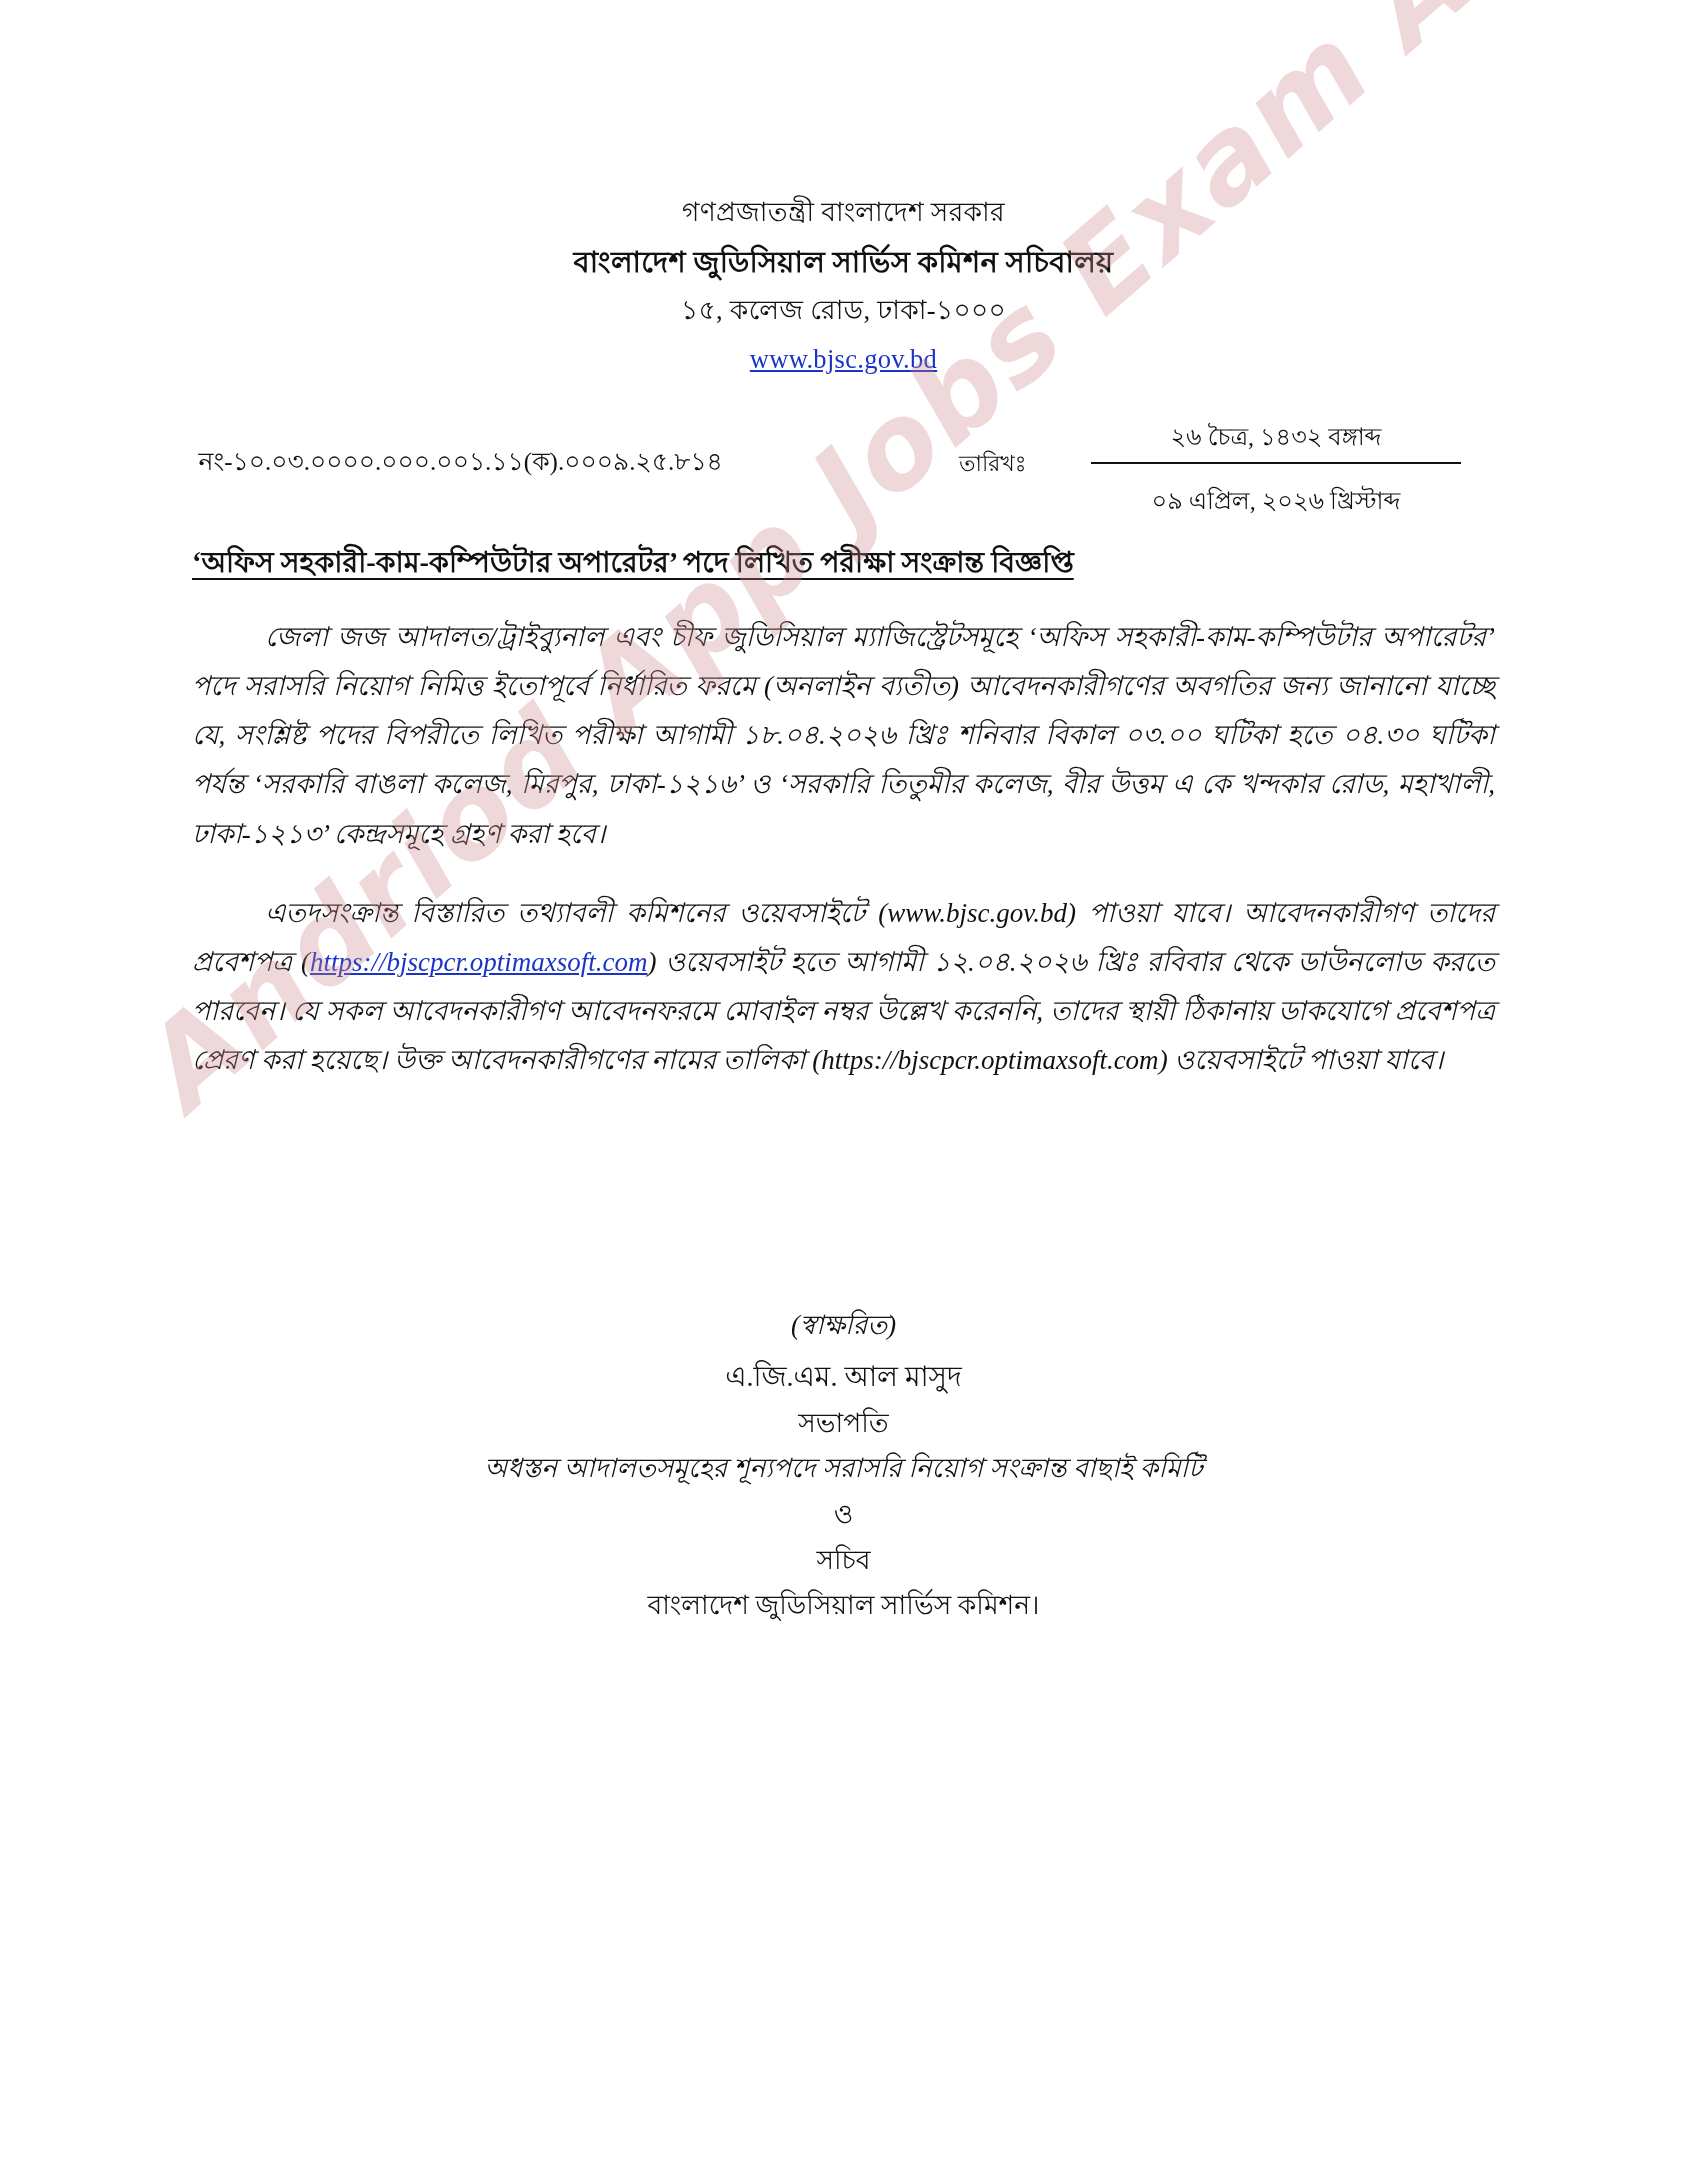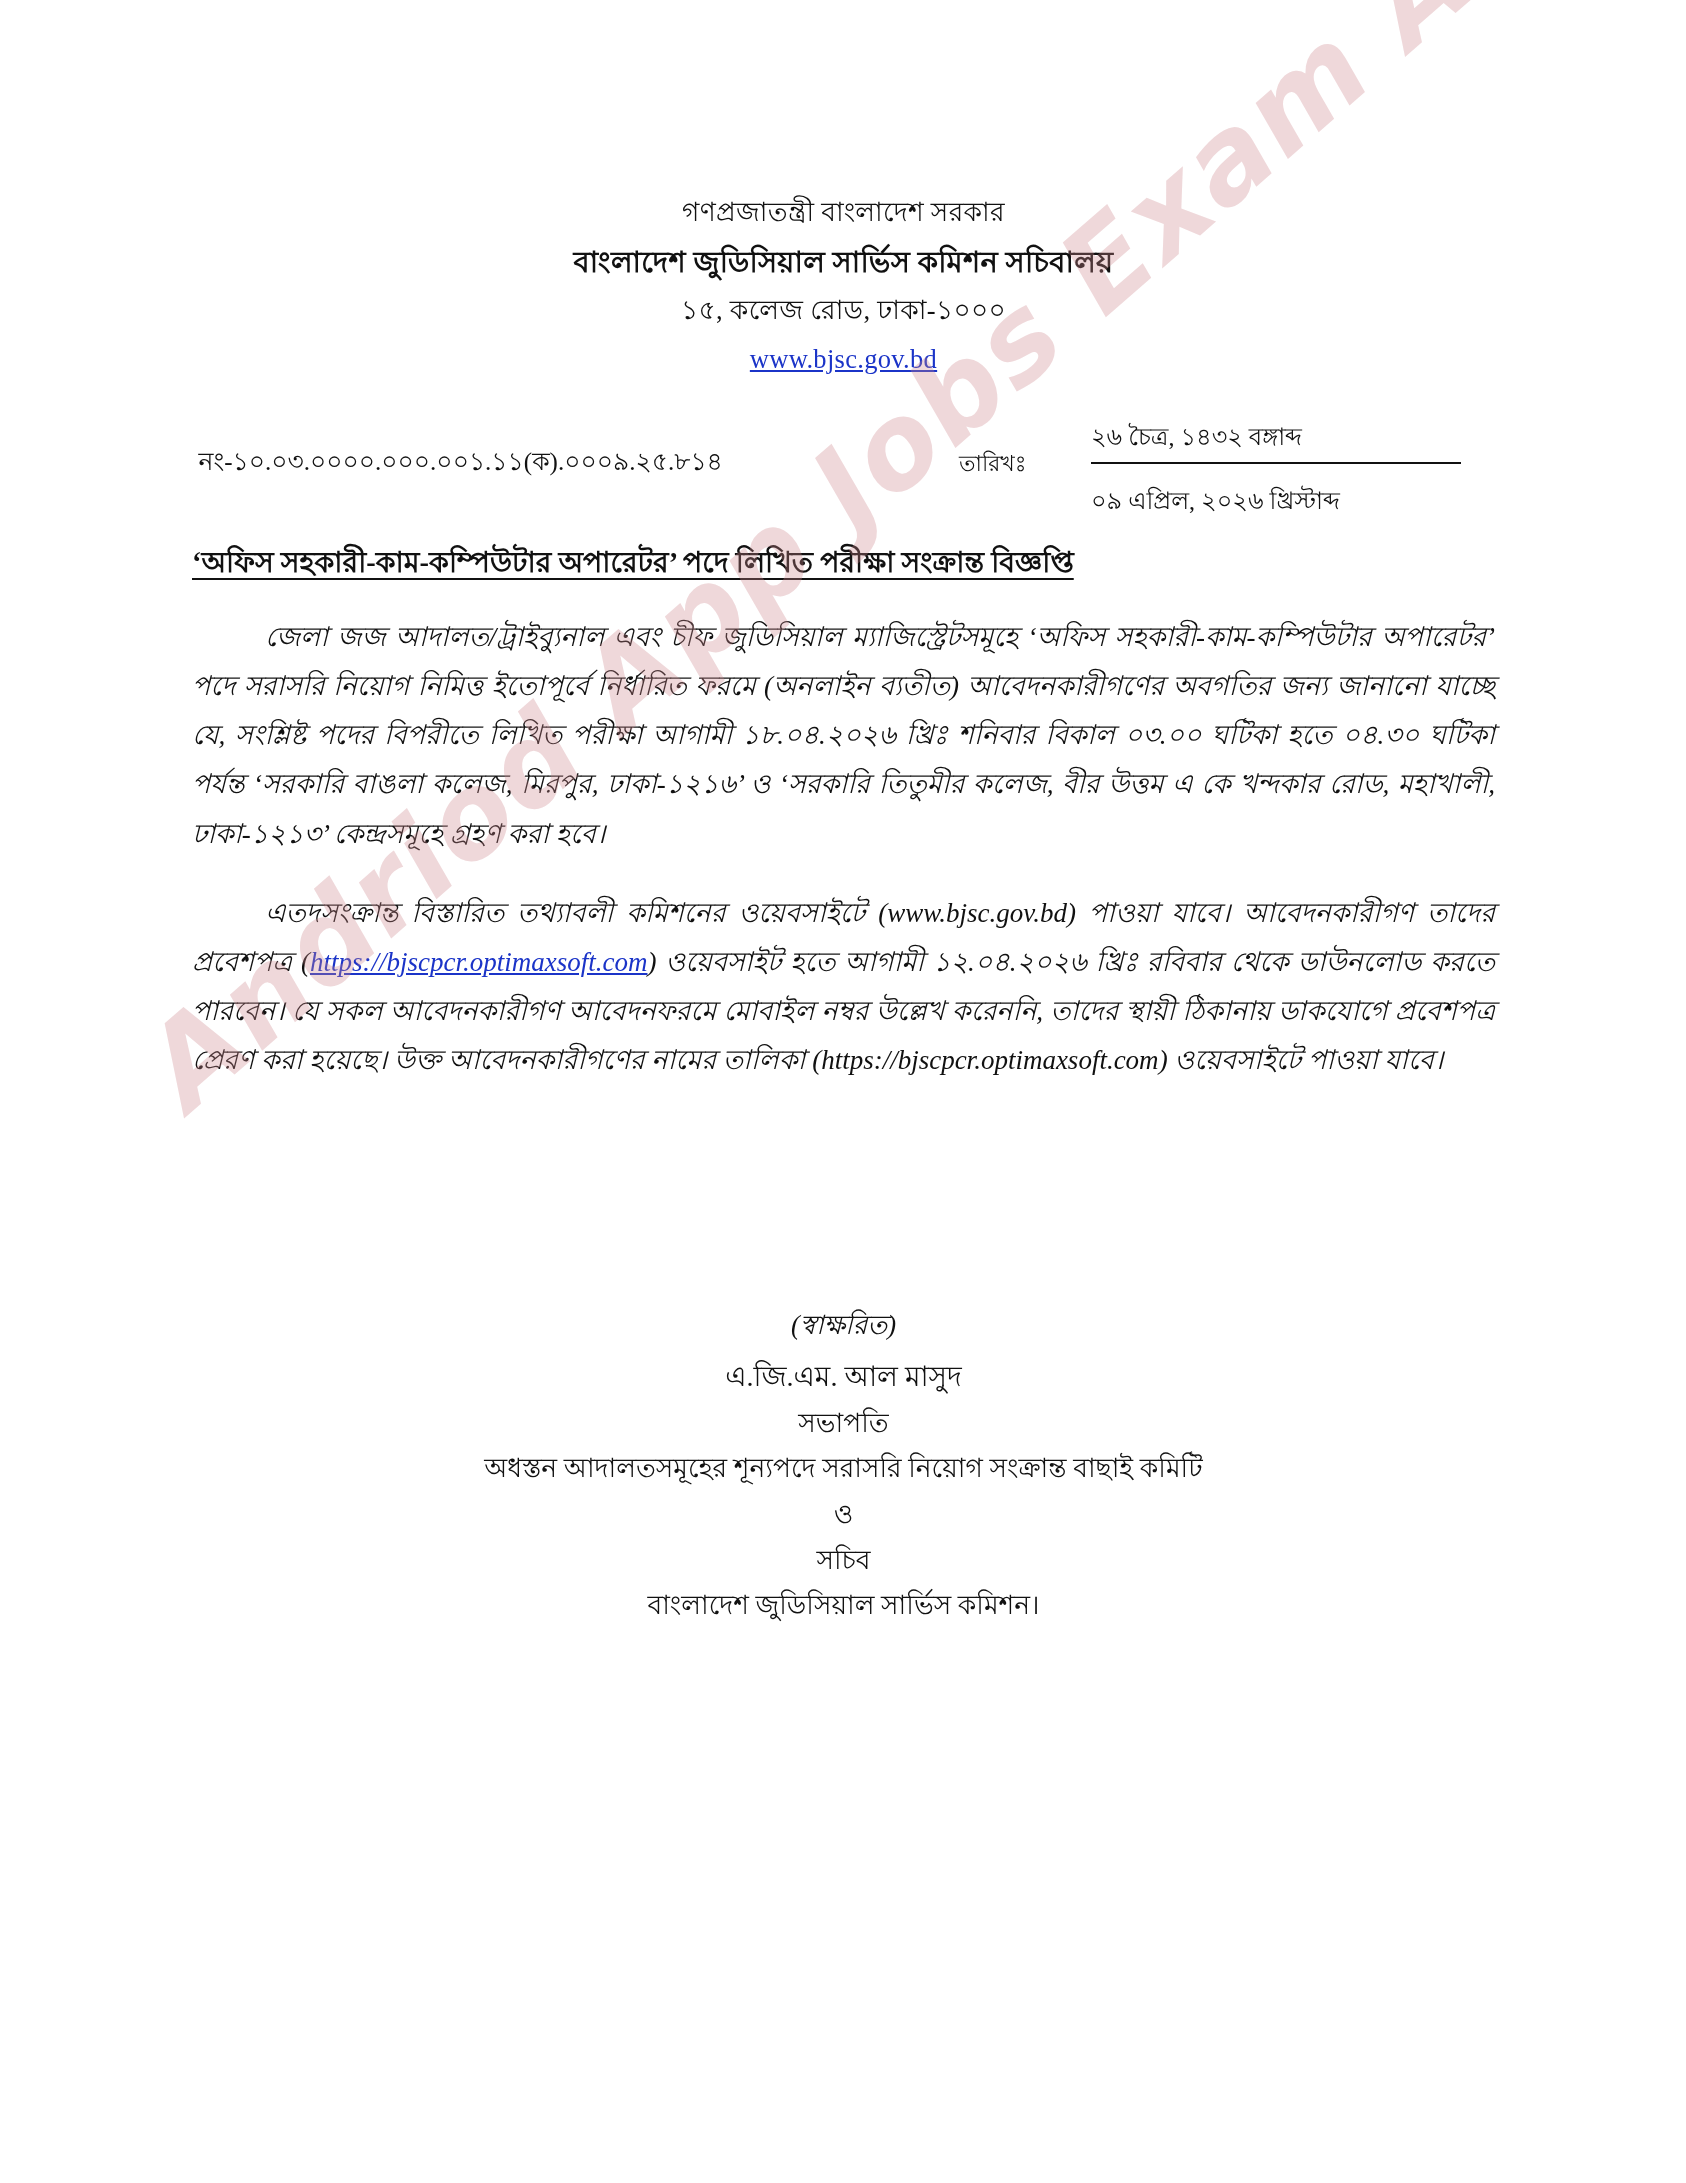--- a/index.html
+++ b/index.html
@@ -93,21 +93,21 @@
     position: absolute;
     left: 767px;
     top: 28px;
     font-size: 22px;
   }
   .memo-dates {
     position: absolute;
     left: 899px;
     top: 0px;
     width: 370px;
-    text-align: left;
+    text-align: center;
   }
   .memo-dates .d1 {
     font-size: 24px;
     padding-bottom: 4px;
   }
   .memo-dates .rule {
     height: 2px;
     background: #111;
     width: 100%;
   }
@@ -150,21 +150,21 @@
   }
   .sign-block .sig-paren {
     font-style: italic;
     font-size: 26.5px;
   }
   .sign-block .sig-name {
     margin-top: 4px;
     font-size: 28px;
   }
   .sign-block .sig-role { font-size: 26.5px; }
-  .sign-block .sig-committee { font-size: 26.5px; }
+  .sign-block .sig-committee { font-size: 26.5px; font-style: italic; }
   .sign-block .sig-and { font-size: 26.5px; }
   .sign-block .sig-sec { font-size: 26.5px; }
   .sign-block .sig-org { font-size: 26.5px; }
 </style>
 </head>
 <body>
 
 <div id="page">
   <div class="content">
 

